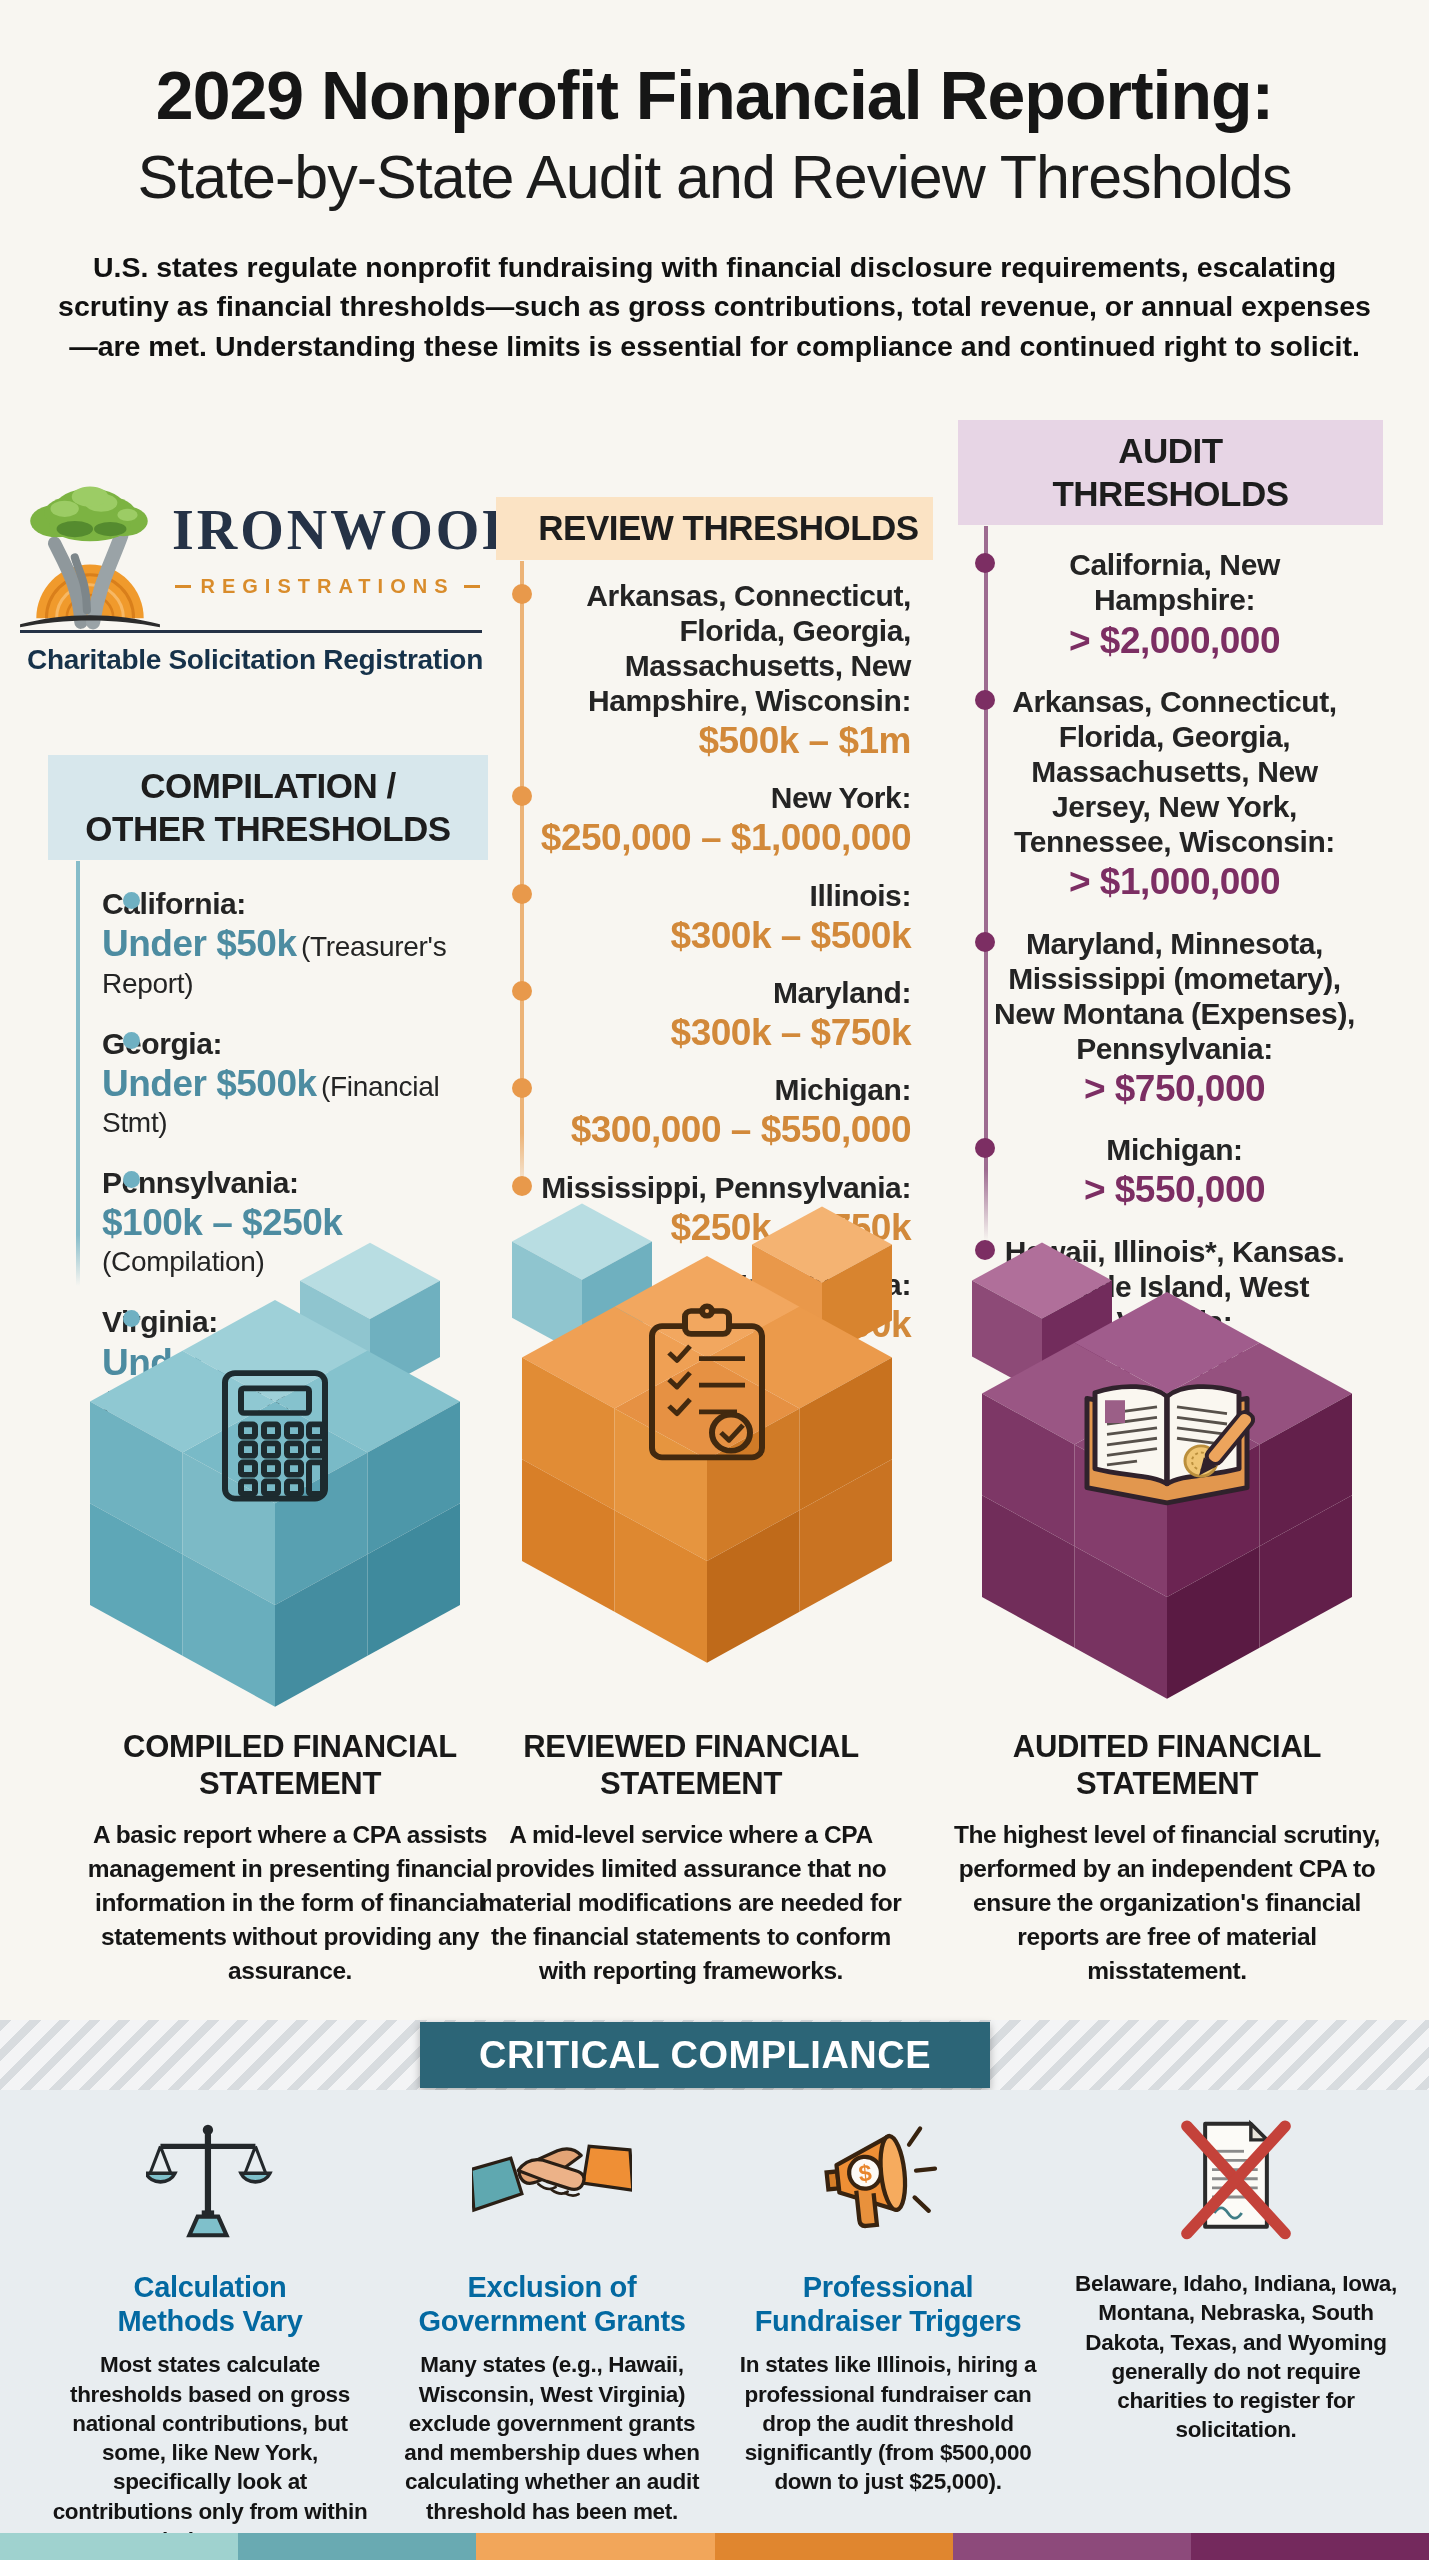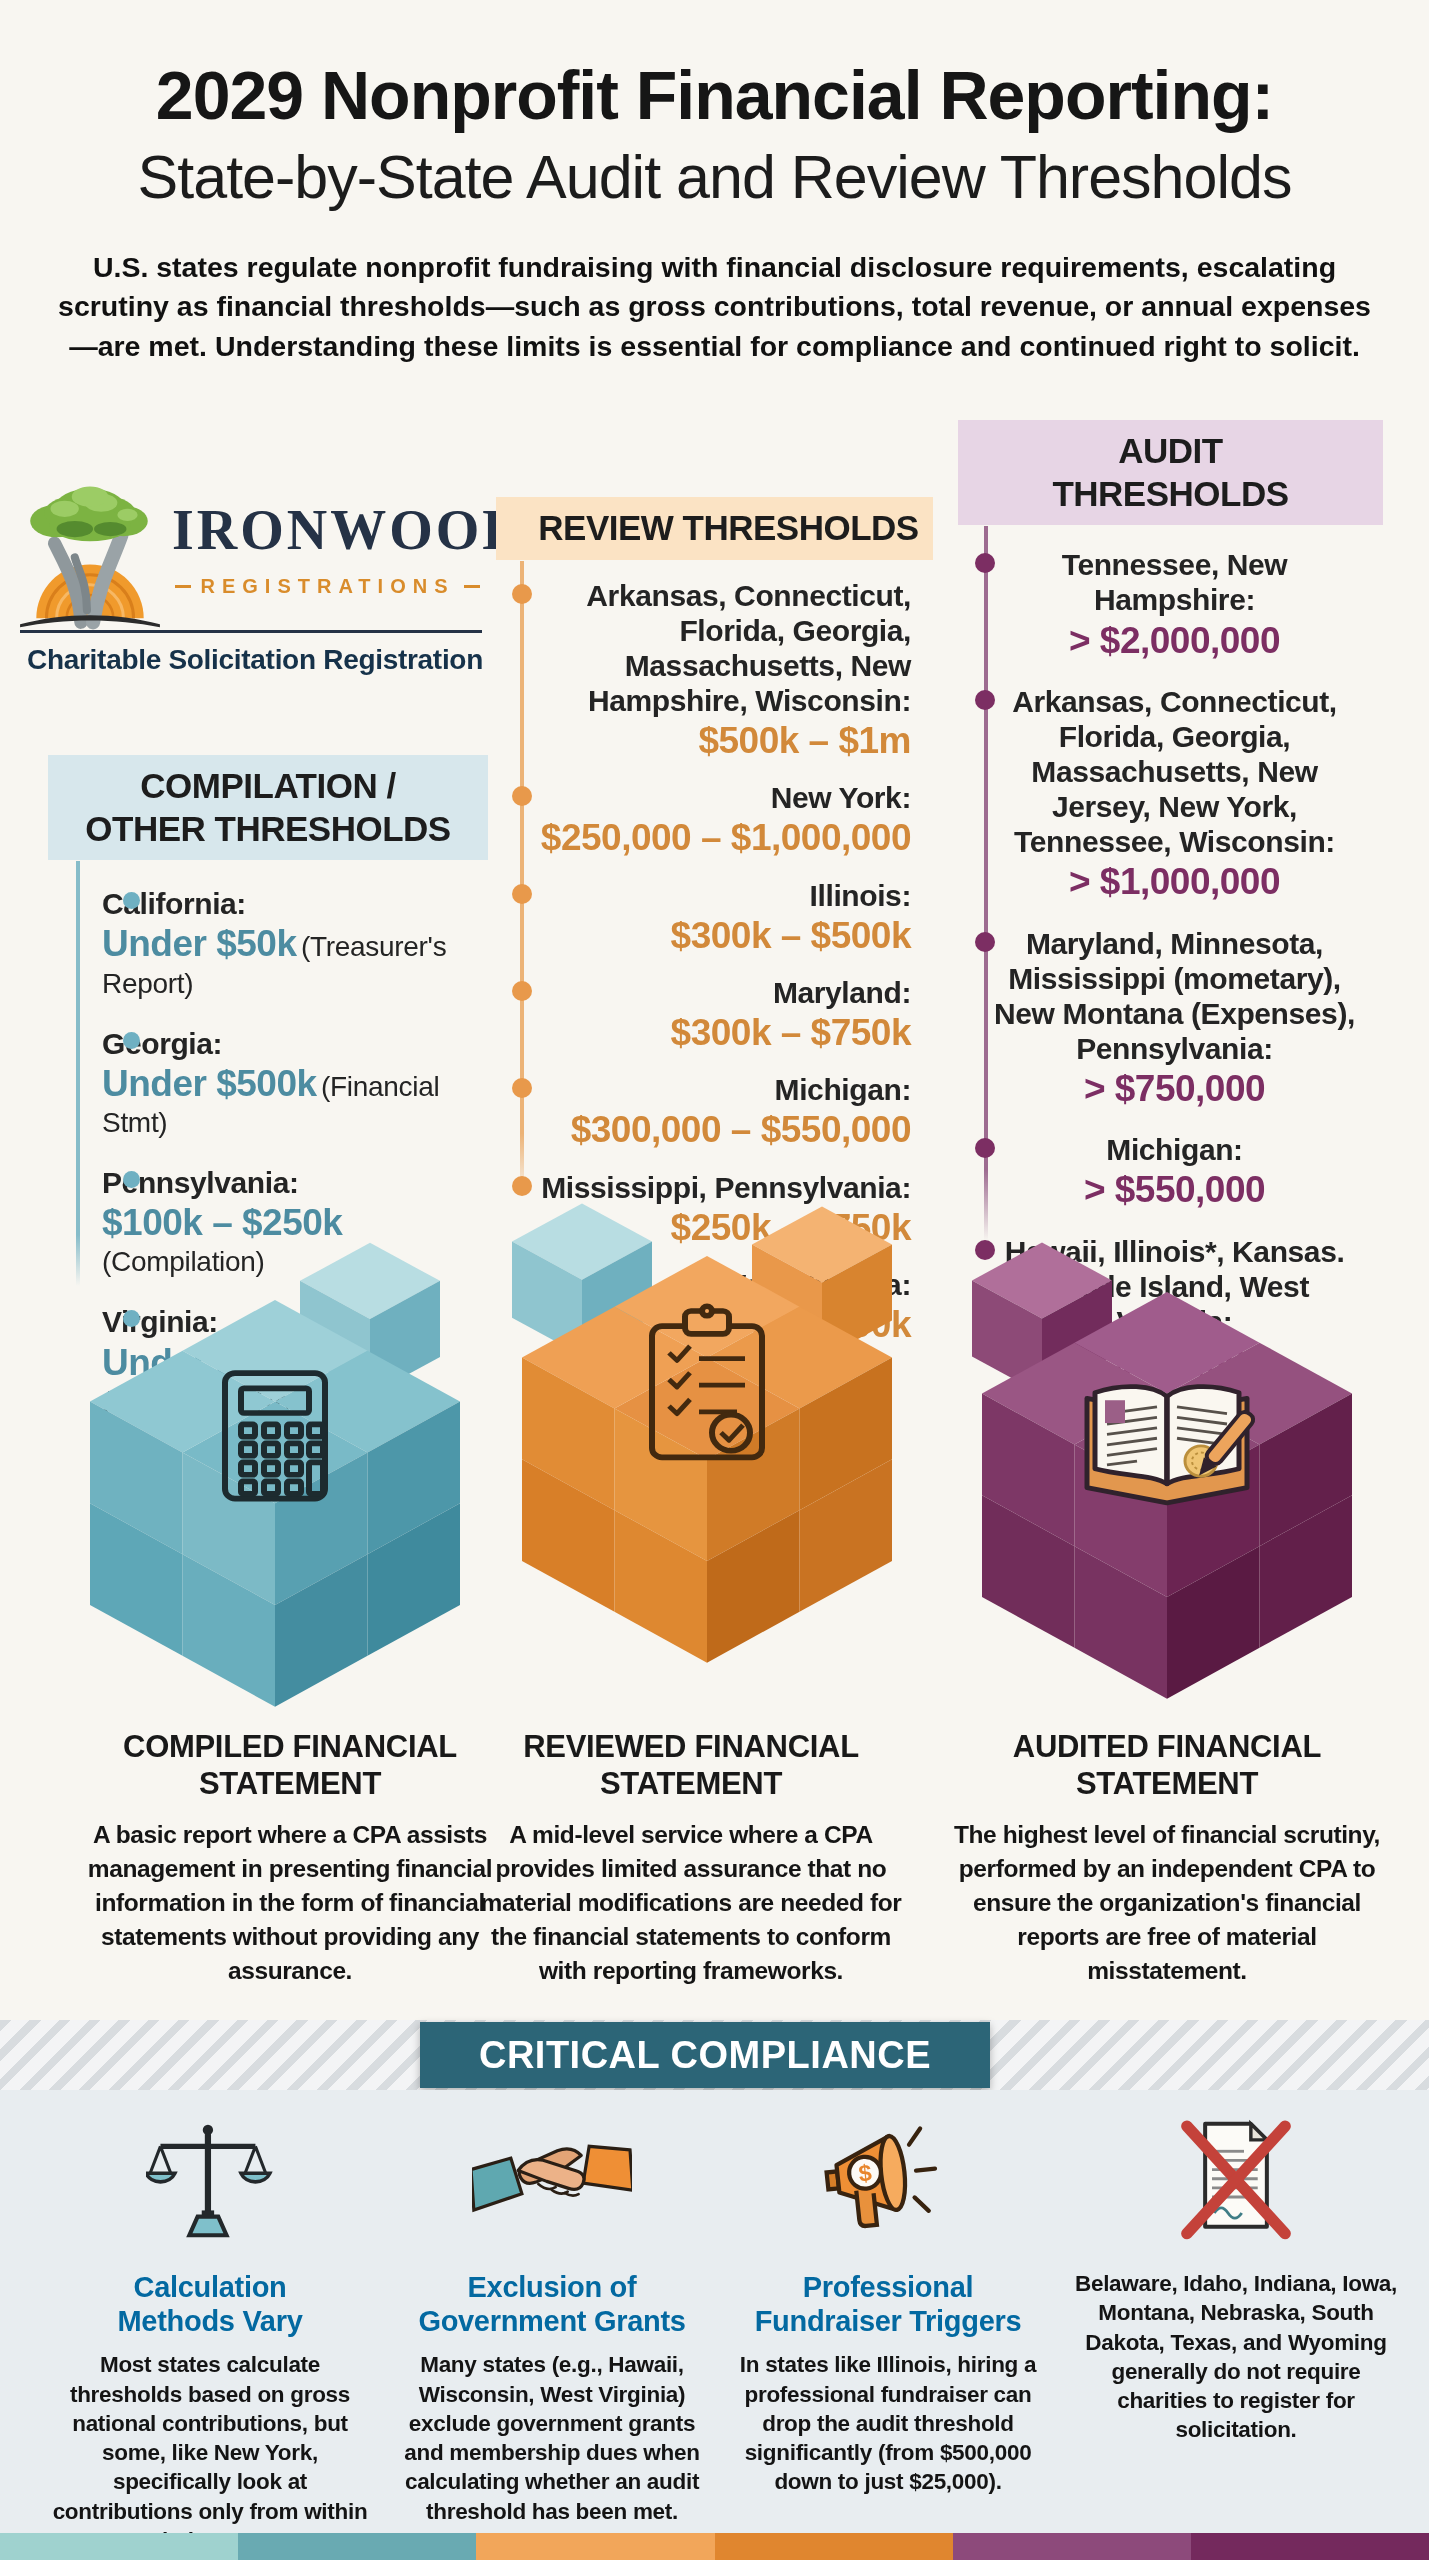--- a/index.html
+++ b/index.html
@@ -215,21 +215,21 @@
       <div class="amt">$200k – $500k</div>
       </div>
   </div>
 
   <div class="tcol" id="col-audit">
     <div class="col-head"><span class="pre">AUDIT
 THRESHOLDS</span></div>
     <div class="rail"></div>
     <div class="titem">
         <span class="dot"></span>
-      <div class="states">Tennessee, New Hampshire:</div>
+      <div class="states">California, New Hampshire:</div>
       <div class="amt">&gt; $2,000,000</div>
       </div>
     <div class="titem">
         <span class="dot"></span>
       <div class="states">Arkansas, Connecticut, Florida, Georgia, Massachusetts, New Jersey, New York, Tennessee, Wisconsin:</div>
       <div class="amt">&gt; $1,000,000</div>
       </div>
     <div class="titem">
         <span class="dot"></span>
       <div class="states">Maryland, Minnesota, Mississippi (mometary), New Montana (Expenses), Pennsylvania:</div>

